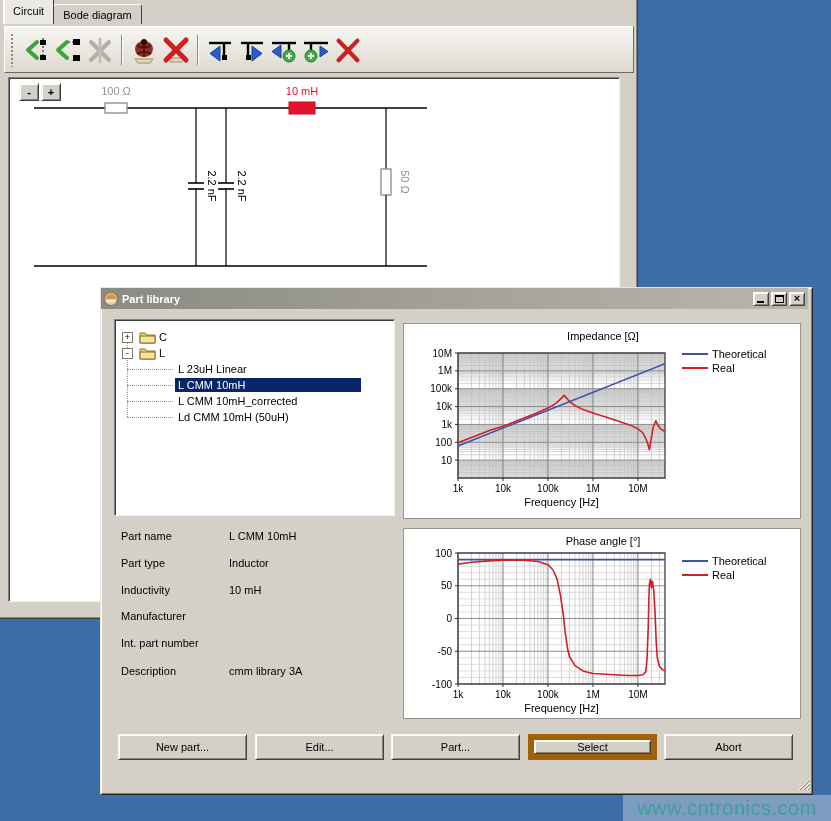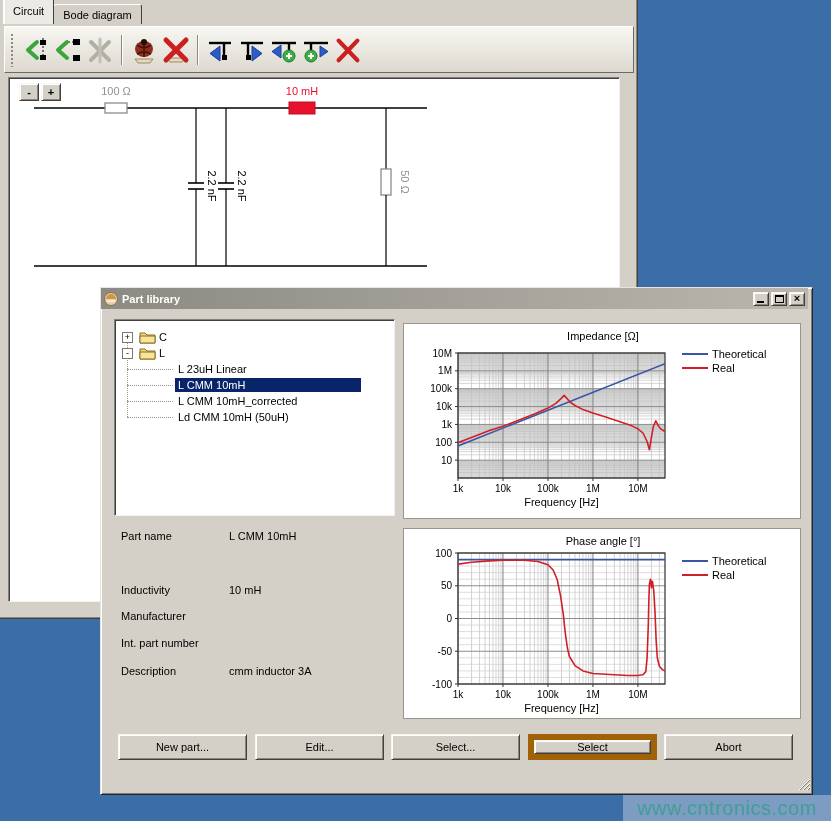--- a/index.html
+++ b/index.html
@@ -285,35 +285,39 @@
     </div>
     <div class="tree-row" style="left:60px; top:89px;text-align:right;">
       <span class="tree-label">Ld CMM 10mH (50uH)</span>
     </div>
   </div>
 
   <div class="detail-row" style="top:242px">
     <span class="detail-label">Part name</span>
     <span class="detail-value">L CMM 10mH</span>
   </div>
+  <div class="detail-row" style="top:269px">
+    <span class="detail-label">Part type</span>
+    <span class="detail-value">Inductor</span>
+  </div>
   <div class="detail-row" style="top:296px">
     <span class="detail-label">Inductivity</span>
     <span class="detail-value">10 mH</span>
   </div>
   <div class="detail-row" style="top:349px">
     <span class="detail-label">Int. part number</span>
     <span class="detail-value"></span>
   </div>
   <div class="detail-row" style="top:322px">
     <span class="detail-label">Manufacturer</span>
     <span class="detail-value"></span>
   </div>
   <div class="detail-row" style="top:377px">
     <span class="detail-label">Description</span>
-    <span class="detail-value">cmm inductor 3A</span>
+    <span class="detail-value">cmm library 3A</span>
   </div>
 
   <div id="impedance-chart" class="chart-panel abs" style="top:35px; width:398px; height:196px;"><svg width="398" height="196" viewBox="0 0 398 196">
         <rect x="54" y="136.14285714285714" width="207" height="17.85714285714286" fill="#d8d8d8"></rect>
         <rect x="54" y="118.28571428571428" width="207" height="17.85714285714286" fill="#ffffff"></rect>
         <rect x="54" y="100.42857142857143" width="207" height="17.857142857142847" fill="#d8d8d8"></rect>
         <rect x="54" y="82.57142857142857" width="207" height="17.85714285714286" fill="#ffffff"></rect>
         <rect x="54" y="64.71428571428571" width="207" height="17.85714285714286" fill="#d8d8d8"></rect>
         <rect x="54" y="46.85714285714286" width="207" height="17.857142857142847" fill="#ffffff"></rect>
         <rect x="54" y="29" width="207" height="17.85714285714286" fill="#d8d8d8"></rect>
@@ -548,21 +552,21 @@
         <text x="199" y="16" text-anchor="middle" font-size="11" fill="#000">Phase angle [°]</text>
         <text x="157.5" y="183" text-anchor="middle" font-size="11" fill="#000">Frequency [Hz]</text>
         <line x1="278" y1="32" x2="304" y2="32" stroke="#3c54a4" stroke-width="2"></line>
         <text x="308" y="35.5" text-anchor="start" font-size="11" fill="#000">Theoretical</text>
         <line x1="278" y1="46" x2="304" y2="46" stroke="#d01f26" stroke-width="2"></line>
         <text x="308" y="49.5" text-anchor="start" font-size="11" fill="#000">Real</text>
       </svg></div>
 
   <div class="btn dlg-btn" style="left:17px">New part...</div>
   <div class="btn dlg-btn" style="left:154px">Edit...</div>
-  <div class="btn dlg-btn" style="left:290px">Select...</div>
+  <div class="btn dlg-btn" style="left:290px">Part...</div>
   <div class="dlg-btn default abs" style="left:427px">
     <div class="inner">Select</div>
   </div>
   <div class="btn dlg-btn" style="left:563px">Abort</div>
 
   <svg class="abs" style="left:696px; top:489px;" width="13" height="13" viewBox="0 0 13 13">
     <line x1="2" y1="13" x2="13" y2="2" stroke="#fff" stroke-width="1"></line>
     <line x1="3" y1="13" x2="13" y2="3" stroke="#7e7a72" stroke-width="1"></line>
     <line x1="6" y1="13" x2="13" y2="6" stroke="#fff" stroke-width="1"></line>
     <line x1="7" y1="13" x2="13" y2="7" stroke="#7e7a72" stroke-width="1"></line>

